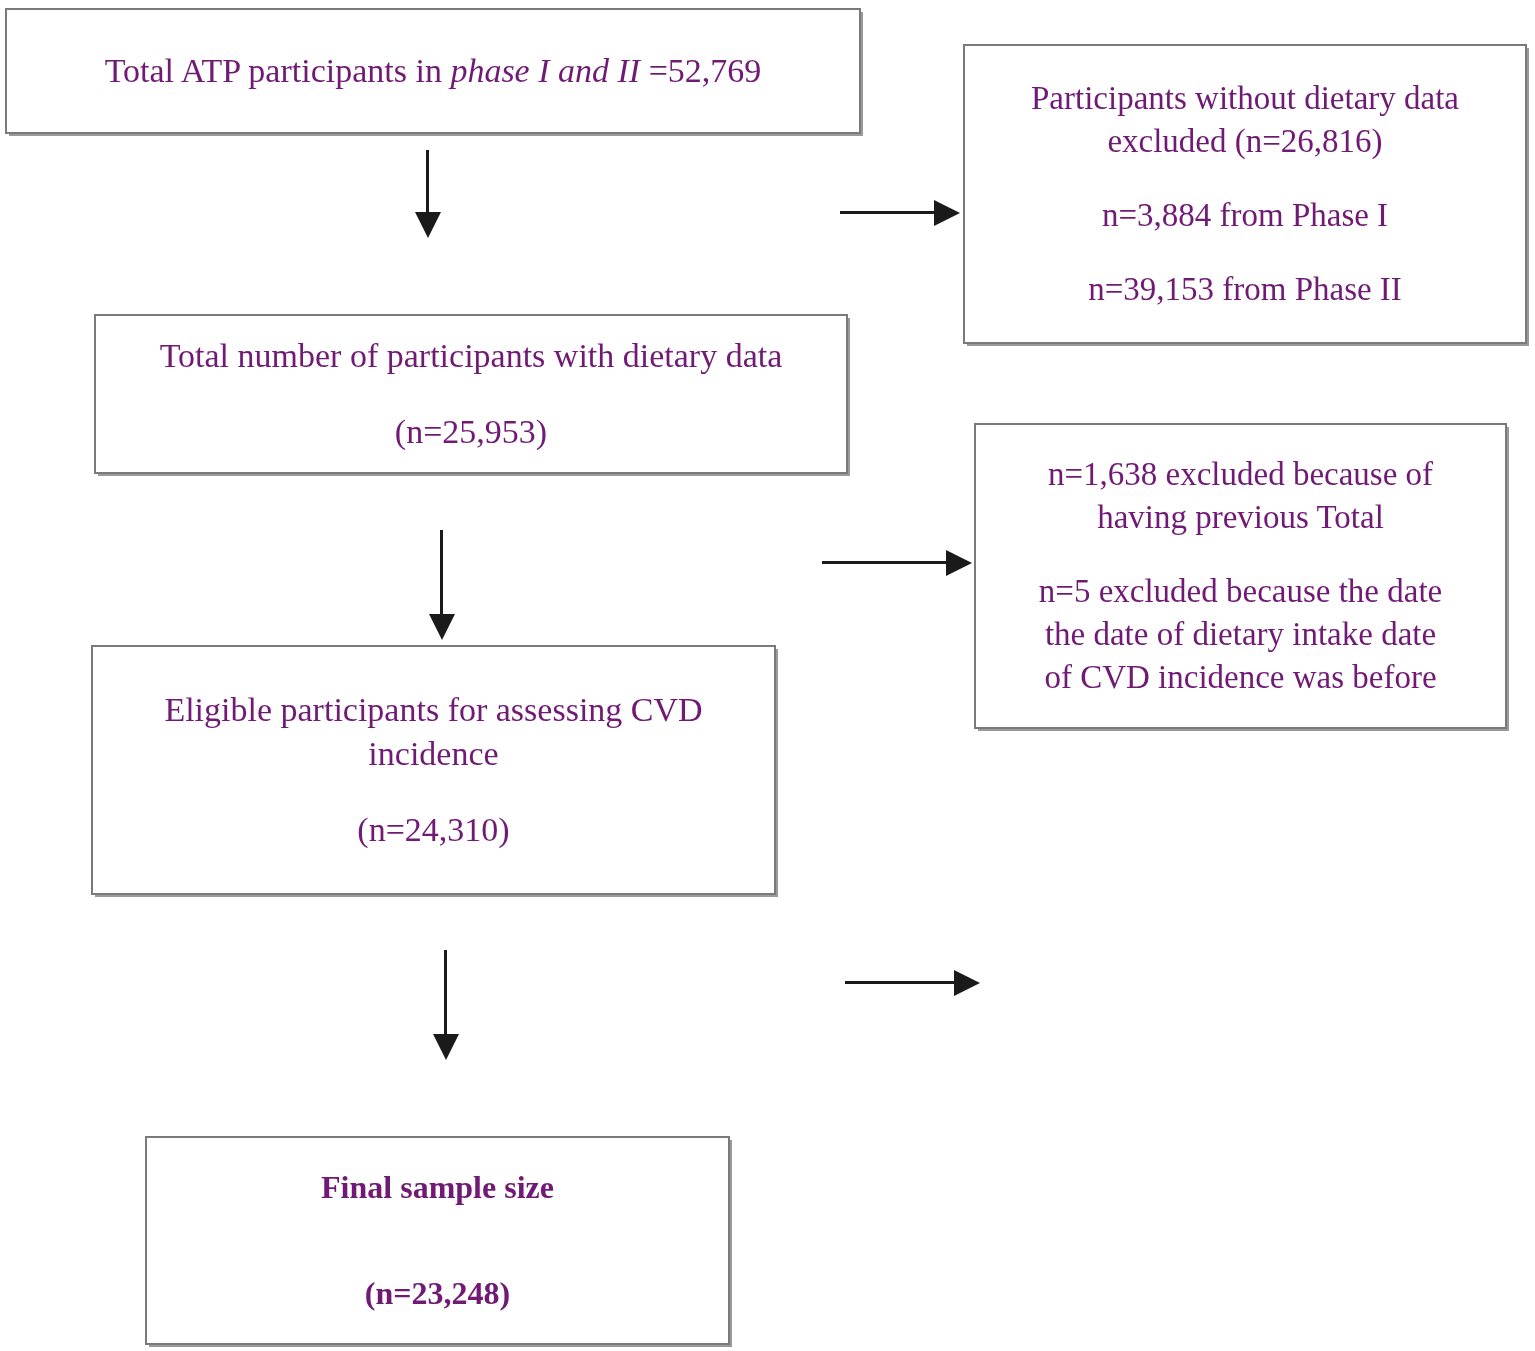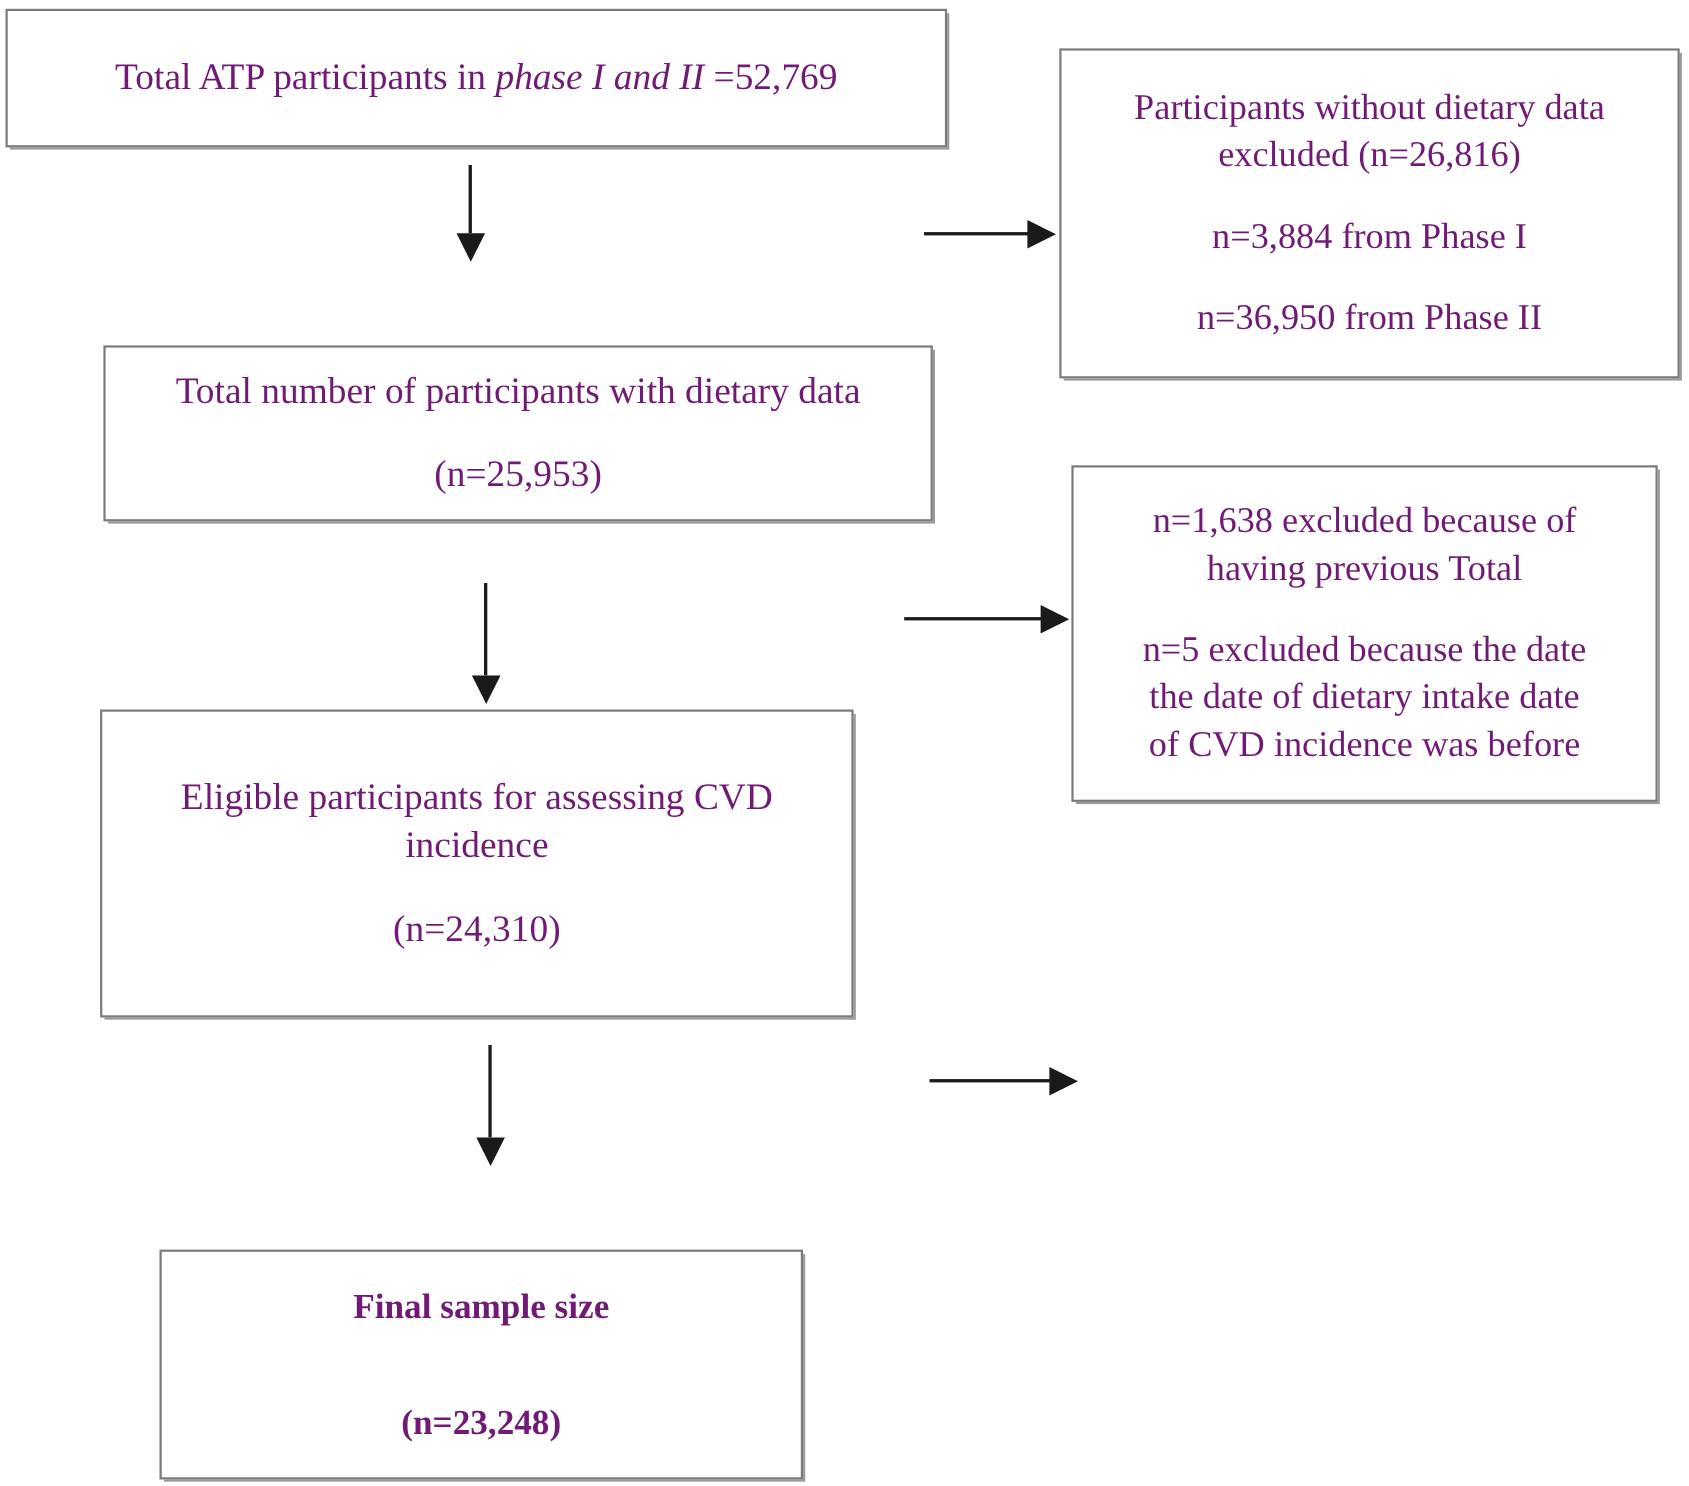--- a/index.html
+++ b/index.html
@@ -89,21 +89,21 @@
     border-top: 13px solid transparent;
     border-bottom: 13px solid transparent;
     border-left: 26px solid #1a1a1a;
   }
 
   
   #box-total-atp        { left: 5px;    top: 8px;    width: 856px;  height: 126px; }
   #box-no-dietary       { left: 963px;  top: 44px;   width: 564px;  height: 300px; }
   #box-with-dietary     { left: 57px;   top: 314px;  width: 754px;  height: 160px; margin-left: 37px; }
   #box-excl-cvd         { left: 974px;  top: 423px;  width: 533px;  height: 306px; }
-  #box-eligible         { left: 91px;   top: 645px;  width: 685px;  height: 280px; }
+  #box-eligible         { left: 91px;   top: 645px;  width: 685px;  height: 250px; }
   #box-excl-alberta     { left: 983px;  top: 921px;  width: 447px;  height: 217px; }
   #box-final            { left: 145px;  top: 1136px; width: 585px;  height: 209px; gap: 17px; }
 
   #arrow-v-1 { left: 415px; top: 150px; height: 88px; }
   #arrow-v-1 .shaft { height: 62px; }
   #arrow-v-2 { left: 429px; top: 530px; height: 110px; }
   #arrow-v-2 .shaft { height: 84px; }
   #arrow-v-3 { left: 433px; top: 950px; height: 110px; }
   #arrow-v-3 .shaft { height: 84px; }
 
@@ -122,21 +122,21 @@
   <div class="box t34" id="box-total-atp">
     <span class="line"><span>Total ATP participants in </span><span class="ital">phase I and II</span><span> =52,769</span></span>
   </div>
 
   <div class="box t33" id="box-no-dietary">
     <span class="line">Participants without dietary data</span>
     <span class="line">excluded (n=26,816)</span>
     <span class="gap"></span>
     <span class="line">n=3,884 from Phase I</span>
     <span class="gap"></span>
-    <span class="line">n=36,950 from Phase II</span>
+    <span class="line">n=39,153 from Phase II</span>
   </div>
 
   <div class="box t34" id="box-with-dietary">
     <span class="line">Total number of participants with dietary data</span>
     <span class="gap"></span>
     <span class="line">(n=25,953)</span>
   </div>
 
   <div class="box t33" id="box-excl-cvd">
     <span class="line">n=1,638 excluded because of</span>

